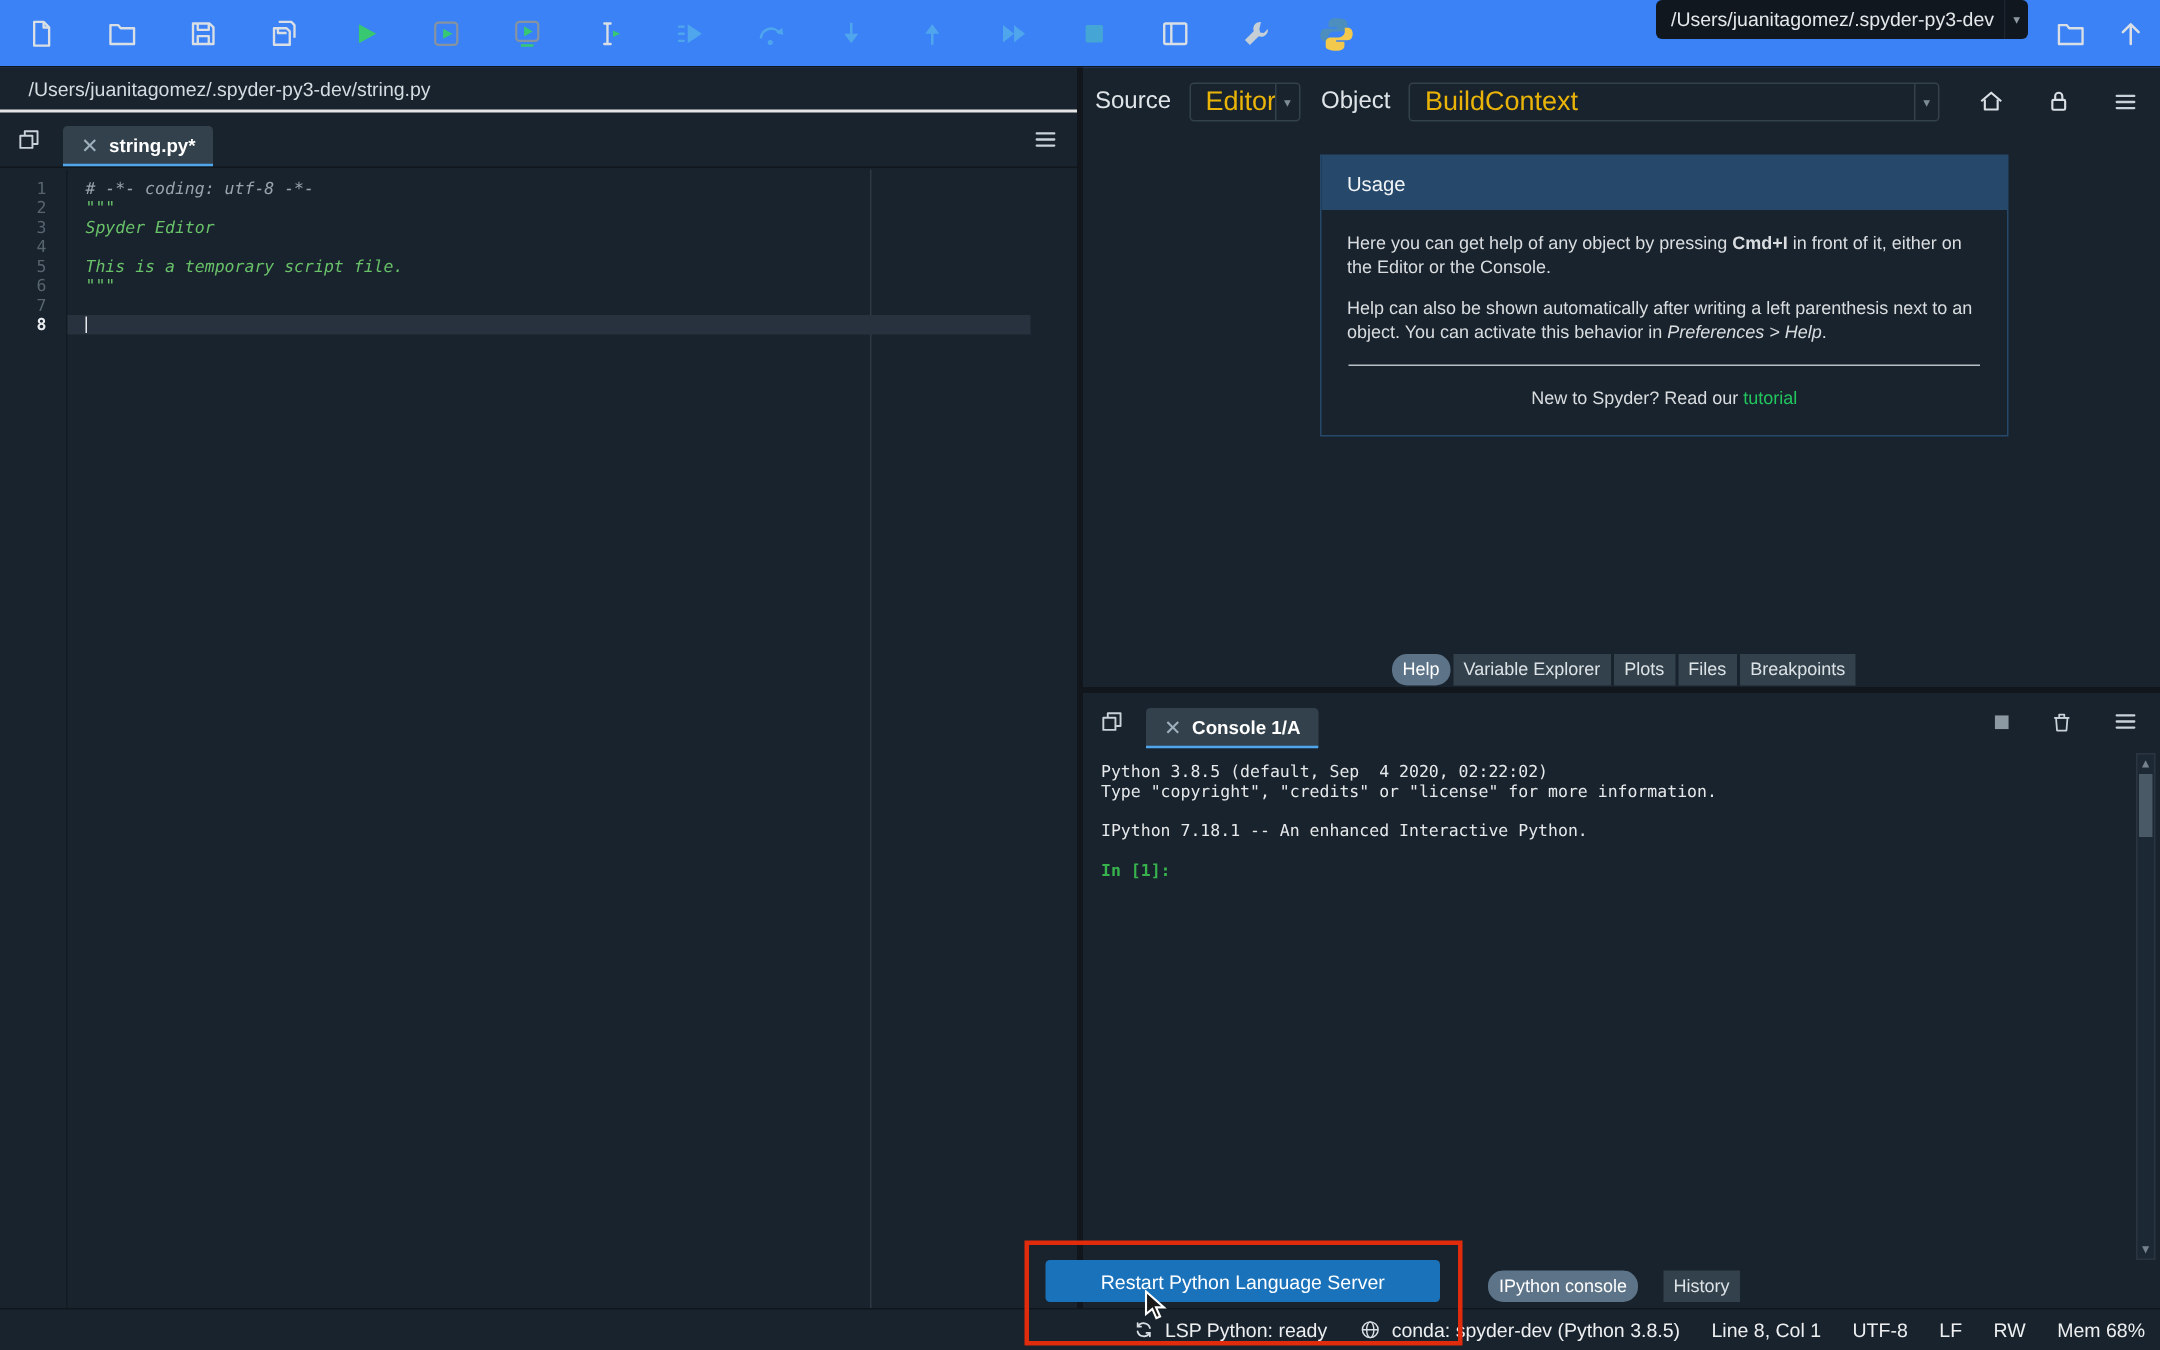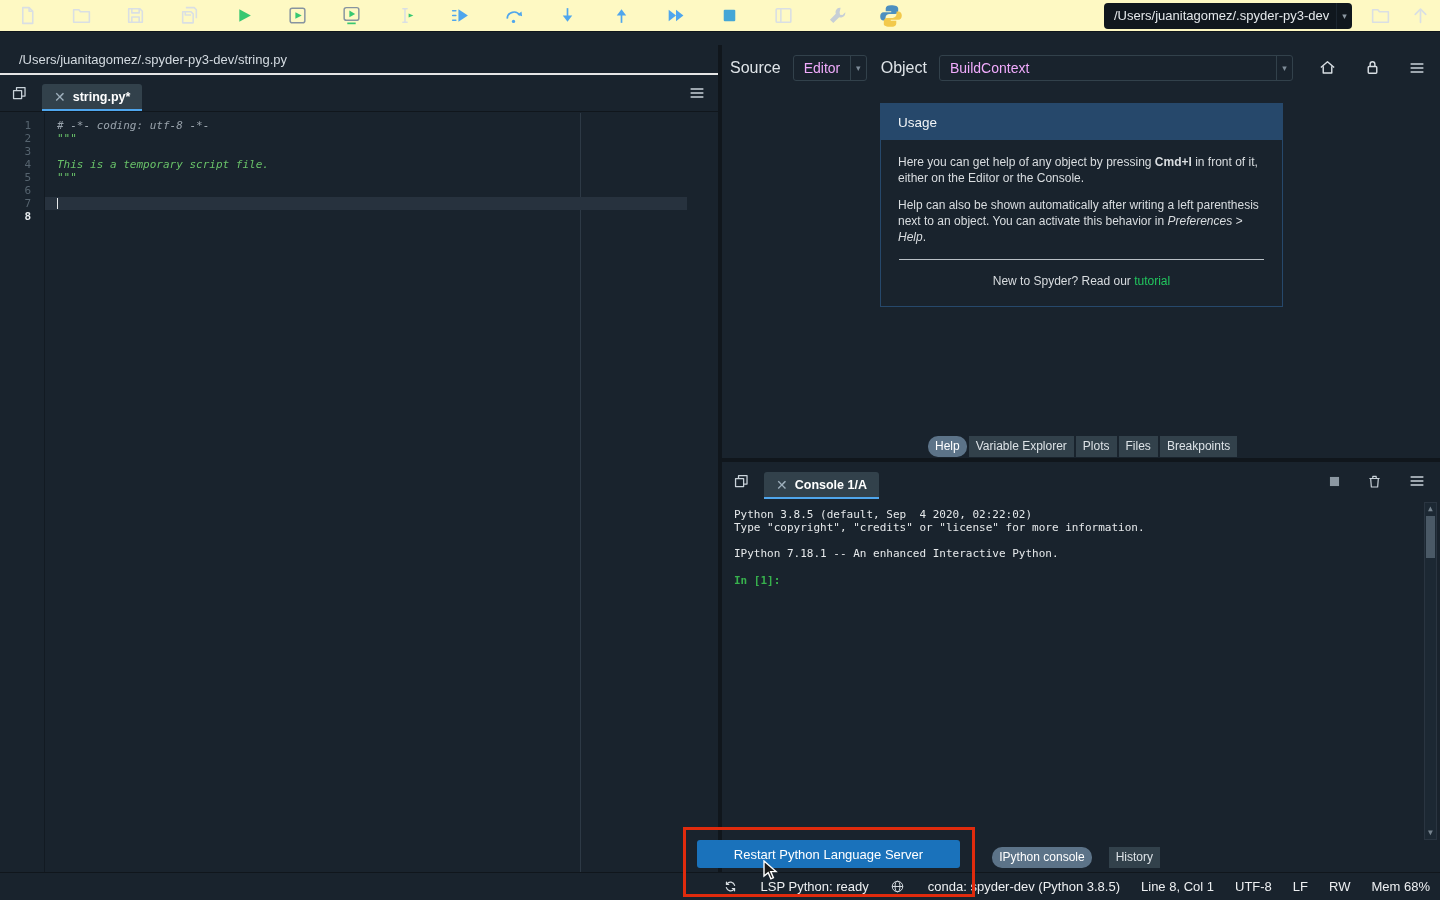--- a/index.html
+++ b/index.html
@@ -6,22 +6,22 @@
   html,body { margin:0; padding:0; }
   body {
     width:1440px; height:900px; position:relative; overflow:hidden;
     background:#19232D; color:#DFE4E8;
     font-family:"Liberation Sans", sans-serif;
   }
   svg { display:block; }
 
   
   .toolbar {
-    position:absolute; top:0; left:0; width:1440px; height:32px;
-    display:flex; align-items:center; background:#fef9c3;
+    position:absolute; top:0; left:0; width:1440px; height:45px;
+    display:flex; background:#3b82f6;
     border-bottom:1px solid #10161C;
   }
   .tbtn {
     width:54px; height:45px; display:flex; align-items:center; justify-content:center;
     background:none; border:none; padding:0; cursor:default;
   }
   .sbtn {
     width:40px; height:45px; display:flex; align-items:center; justify-content:center;
     background:none; border:none; padding:0;
   }
@@ -81,30 +81,30 @@
   .hsplit { position:absolute; left:722px; right:0; top:458px; height:4px; background:#10161C; }
 
   
   .help-pane { position:absolute; left:722px; top:45px; width:718px; height:413px; }
   .help-header { height:45px; display:flex; align-items:center; padding:0 14px 0 8px; }
   .hlabel { font-size:16px; color:#DFE4E8; margin-right:12px; }
   .combo {
     height:26px; background:#19232D; border:1px solid #32414B; border-radius:3px;
     display:flex; align-items:center; margin-right:14px;
   }
-  .combo .val { padding:0 10px; font-size:14px; color:#f0abfc; flex:1; white-space:nowrap; overflow:hidden; }
+  .combo .val { padding:0 10px; font-size:18px; color:#eab308; flex:1; white-space:nowrap; overflow:hidden; }
   .combo .arrow {
     width:16px; align-self:stretch; border-left:1px solid #32414B; color:#7E8C98;
     font-size:9px; display:flex; align-items:center; justify-content:center;
   }
   .hicons { margin-left:auto; display:flex; align-items:center; gap:26px; }
   .icon-btn { background:none; border:none; padding:0; display:flex; }
 
   .help-content { position:absolute; top:45px; left:0; right:0; bottom:25px; }
-  .usage-card { position:absolute; left:158px; top:13px; width:403px; border:1px solid #26486B; background:#19232D; }
+  .usage-card { position:absolute; left:158px; top:13px; width:459px; border:1px solid #26486B; background:#19232D; }
   .usage-title {
     height:36px; background:#26486B; color:#F2F5F7; font-size:13.5px;
     display:flex; align-items:center; padding-left:17px;
   }
   .usage-body { padding:14px 17px 17px; font-size:12px; line-height:16px; color:#D9DDE0; }
   .usage-body p { margin:0 0 11px; }
   .usage-body hr { border:none; border-top:1px solid #B9C0C5; margin:14px 1px 13px; }
   .usage-footer { text-align:center; font-size:12px; color:#D9DDE0; }
   .tutorial-link { color:#22c55e; }
 
@@ -137,21 +137,21 @@
   .sb-thumb { position:absolute; top:13px; left:1px; width:9px; height:42px; background:#4A5966; }
 
   .console-tabs { position:absolute; right:280px; bottom:2px; display:flex; gap:17px;justify-content:flex-end; }
 
   
   .statusbar {
     position:absolute; left:0; right:0; bottom:0; height:28px; background:#19232D;
     border-top:1px solid #10161C; display:flex; align-items:center; justify-content:flex-end;
     gap:21px; padding-right:10px; font-size:13px; color:#EDEFF1; font-weight:500;
   }
-  .stat { display:flex; align-items:flex-end; gap:23px; white-space:nowrap; }
+  .stat { display:flex; align-items:flex-end; gap:7px; white-space:nowrap; }
 
   
   .restart-btn {
     position:absolute; left:697px; top:840px; width:263px; height:28px; z-index:40;
     background:#1A72BB; color:#FFFFFF; font-size:13px; border:none; border-radius:3px;
     font-family:"Liberation Sans", sans-serif;
   }
   .annotation {
     position:absolute; left:683px; top:827px; width:292px; height:70px; z-index:50;
     border:3px solid #E02B0D; pointer-events:none;
@@ -347,20 +347,21 @@
         <div class="ln">4</div>
         <div class="ln">5</div>
         <div class="ln">6</div>
         <div class="ln">7</div>
         <div class="ln cur">8</div>
       </div>
     <div class="code" id="code-lines">
       <div class="guide"></div>
     <div class="cl comment"># -*- coding: utf-8 -*-</div>
         <div class="cl docstring">"""</div>
+        <div class="cl docstring">Spyder Editor</div>
         <div class="cl blank"></div>
         <div class="cl docstring">This is a temporary script file.</div>
         <div class="cl docstring">"""</div>
         <div class="cl blank"></div>
         <div class="cl current"></div>
       </div>
   </div>
 </div>
 
 <div class="vsplit"></div>

